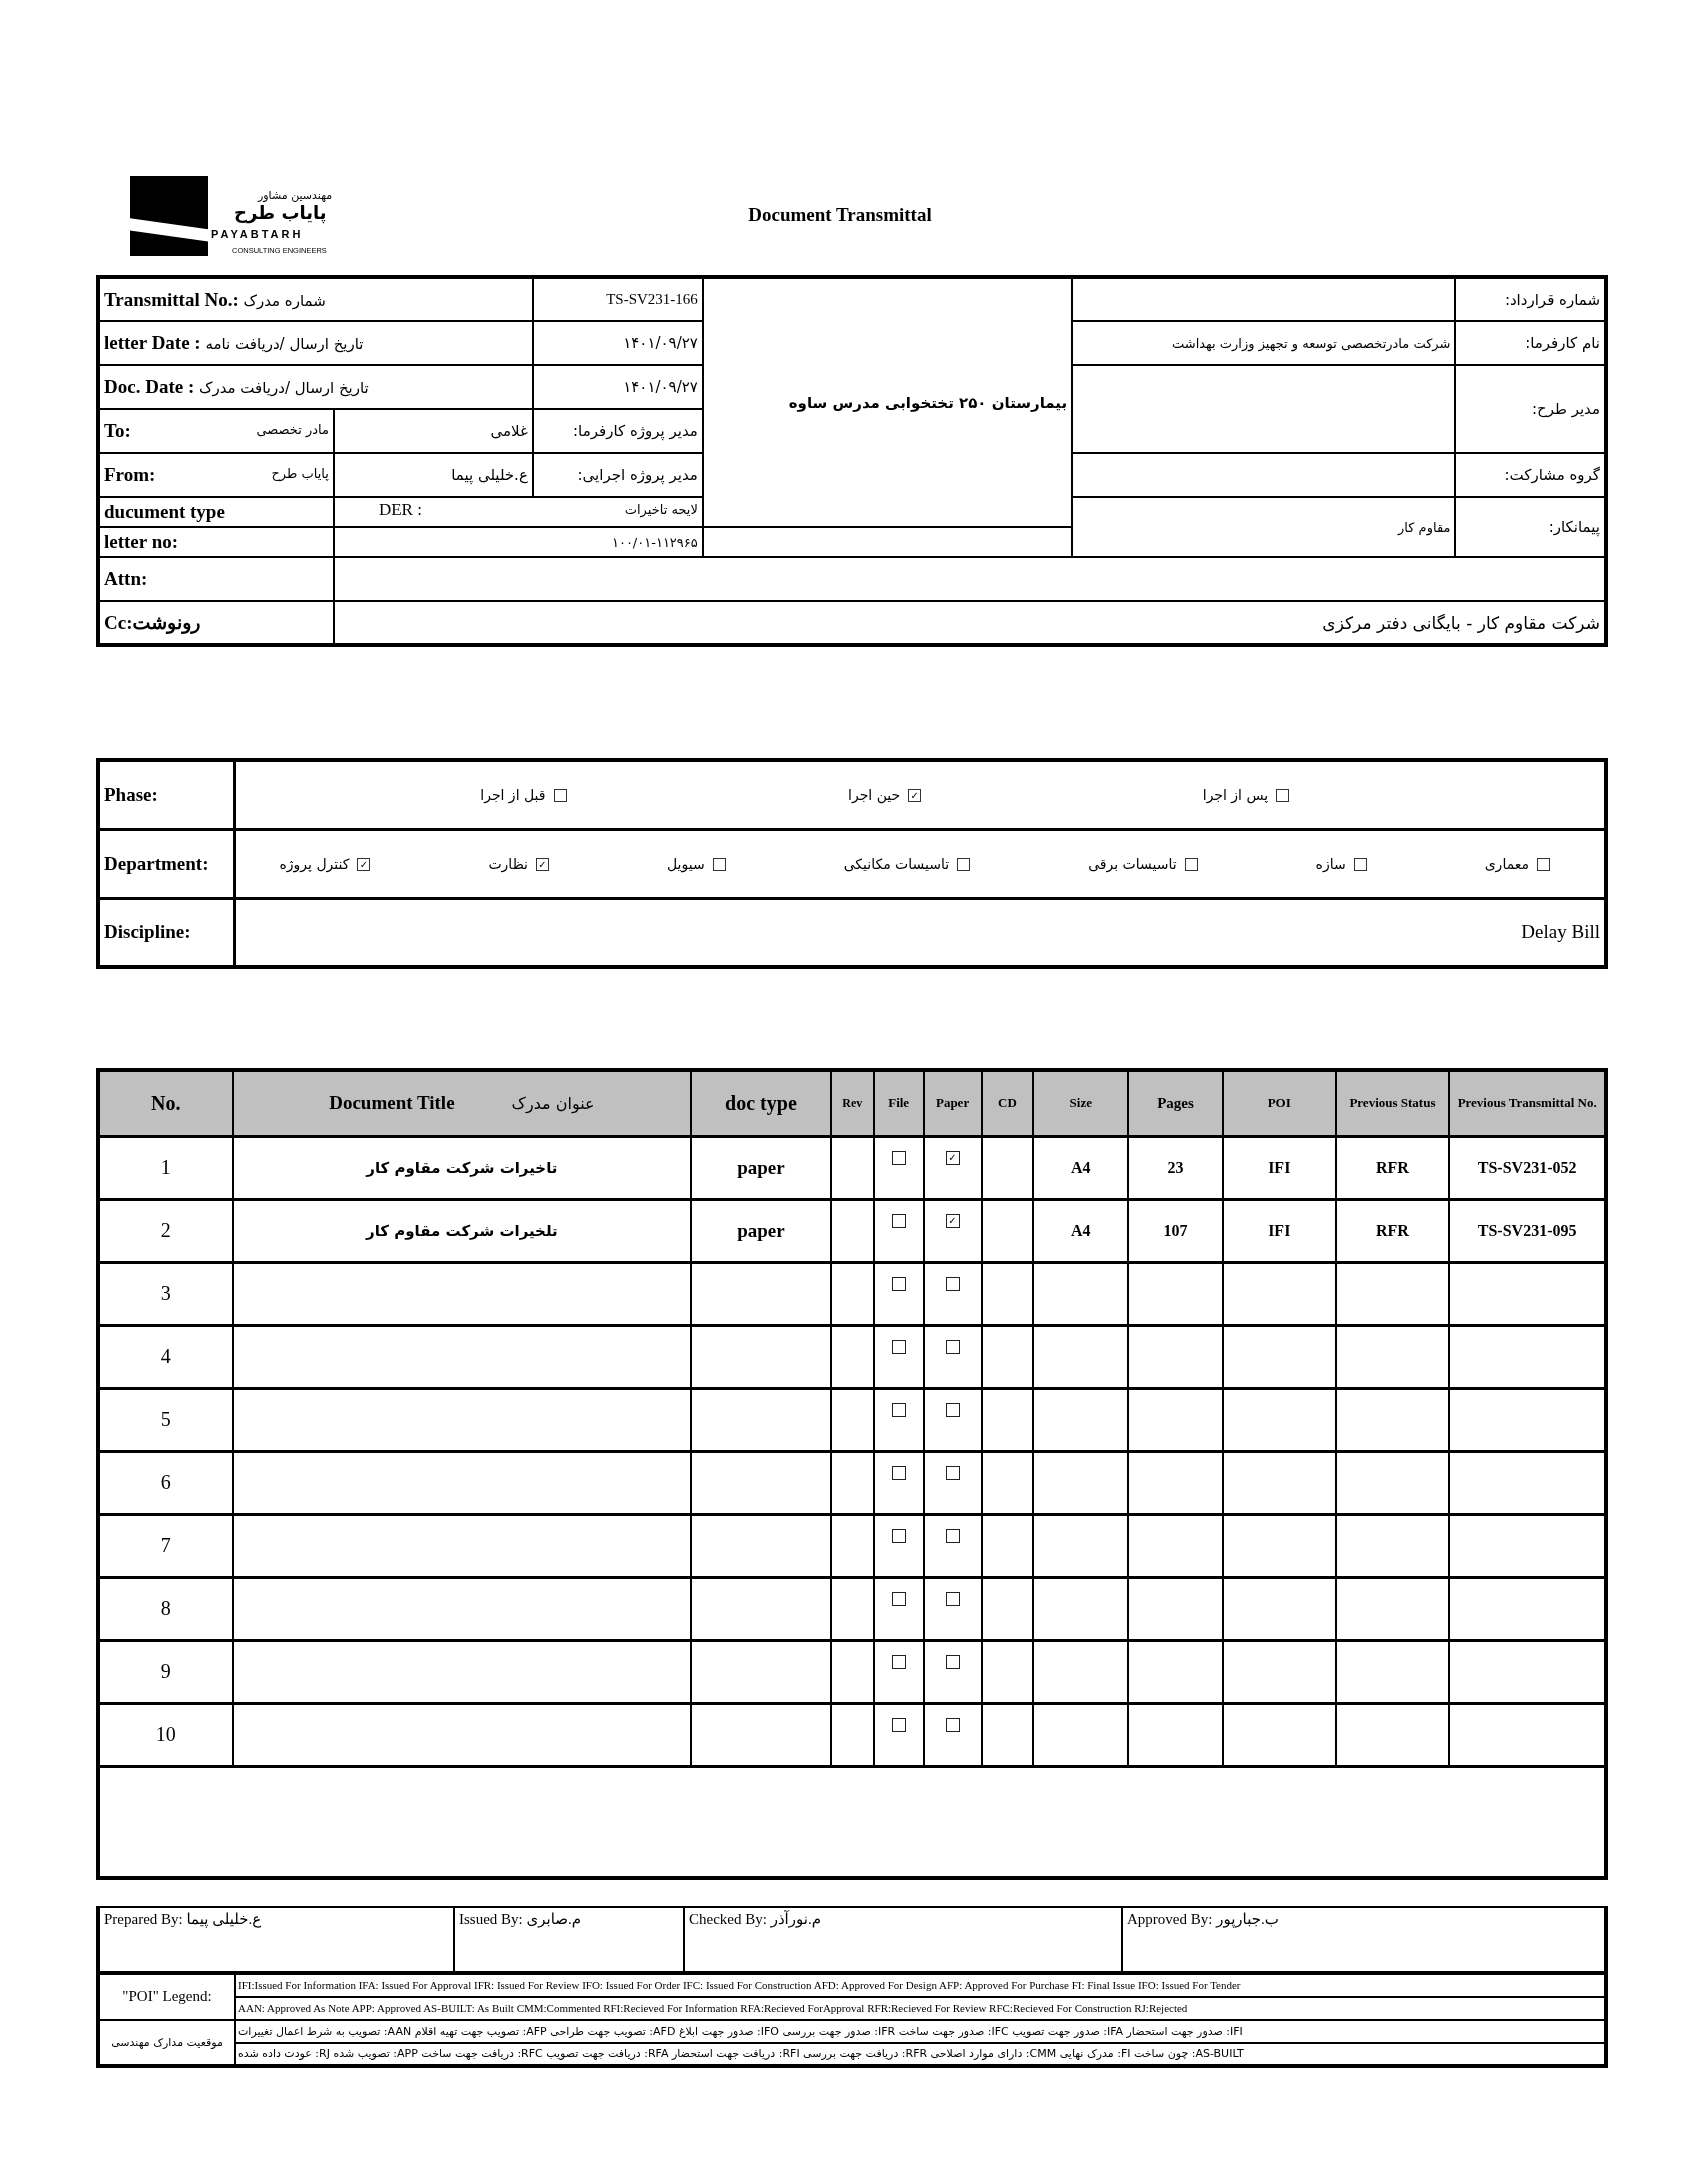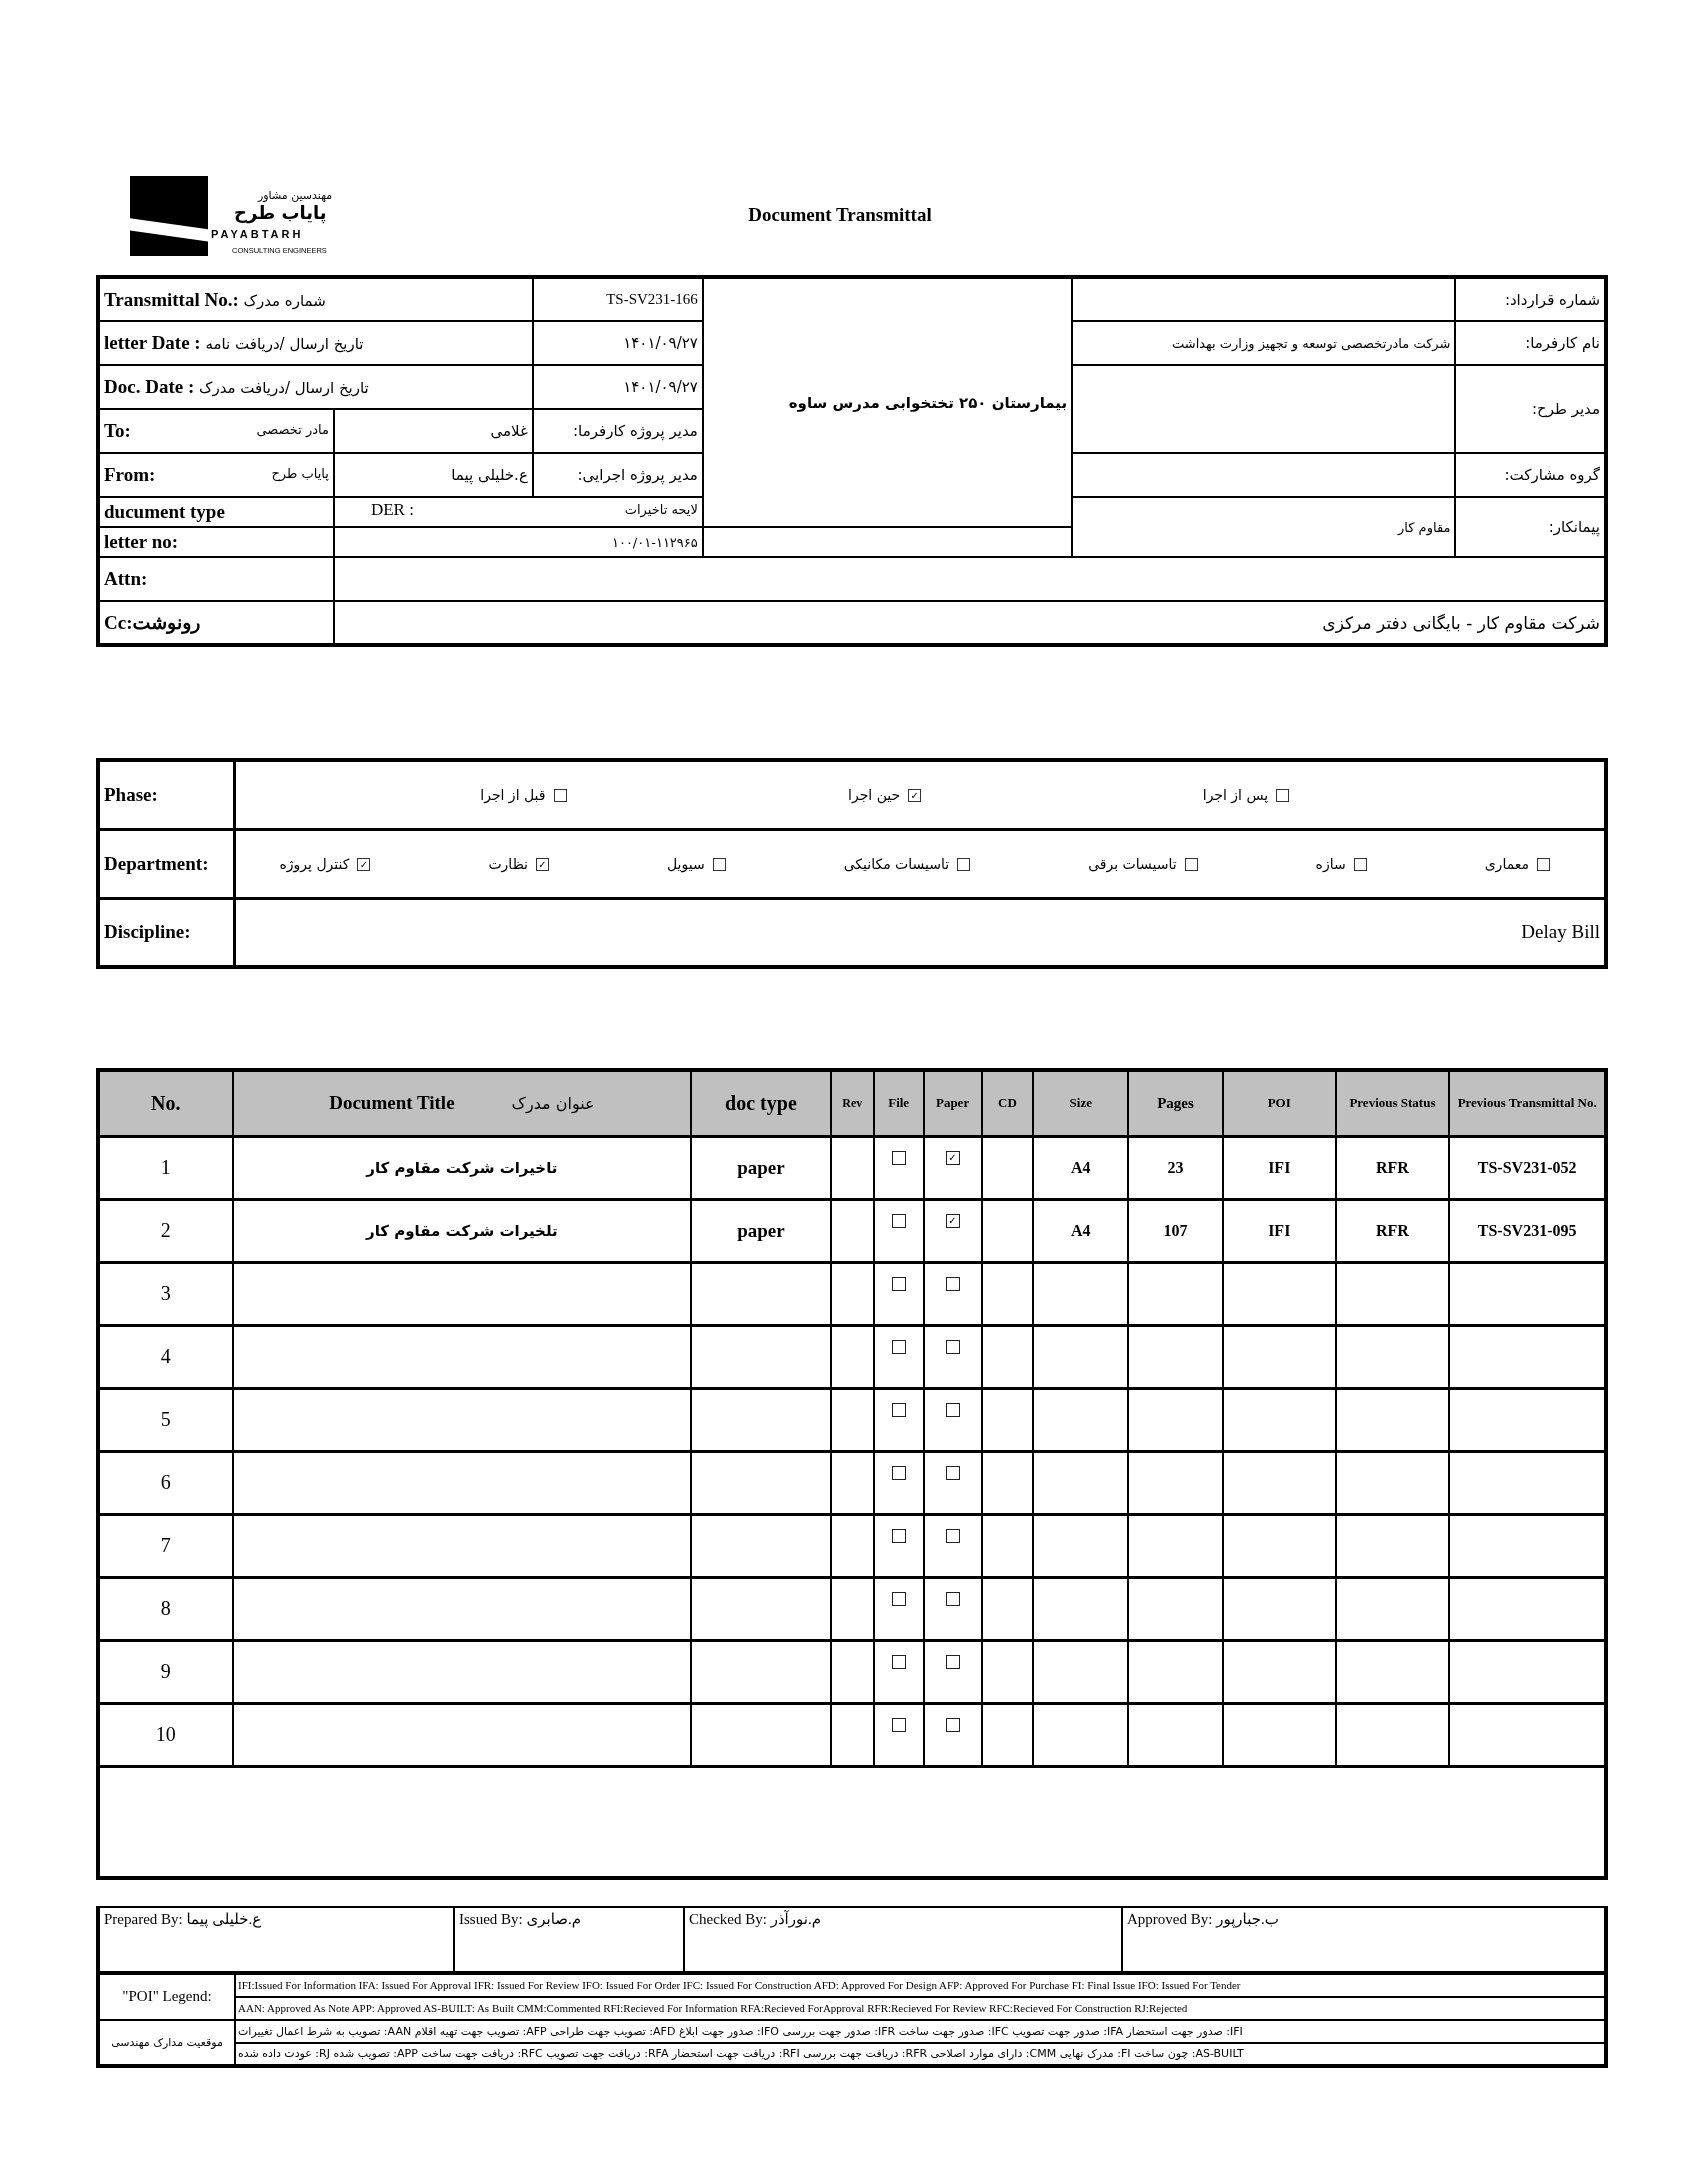--- a/index.html
+++ b/index.html
@@ -98,21 +98,21 @@
   <tr>
     <td style="position:relative"><span class="b">From:</span><span class="fa" style="position:absolute;right:4px;top:12px;font-size:13px">پایاب طرح</span></td>
     <td colspan="2" class="c fa sm">ع.خلیلی پیما</td>
     <td class="fa sm r">مدیر پروژه اجرایی:</td>
     <td></td>
     <td class="fa sm r">گروه مشارکت:</td>
   </tr>
   <tr>
     <td class="b" style="height:30px">ducument type</td>
     <td colspan="3" style="height:30px;position:relative">
-          <span style="position:absolute;left:36px;top:2px;font-size:17px">DER      :</span>
+          <span style="position:absolute;left:44px;top:2px;font-size:17px">DER      :</span>
           <span class="fa" style="position:absolute;right:4px;top:4px;font-size:13px">لایحه تاخیرات</span>
         </td>
     <td rowspan="2" class="c fa" style="font-size:13px">مقاوم کار</td>
     <td rowspan="2" class="fa sm r">پیمانکار:</td>
   </tr>
   <tr>
     <td class="b" style="height:30px">letter no:</td>
     <td colspan="3" class="c fa" style="height:30px;font-size:13px">۱۰۰/۰۱-۱۱۲۹۶۵</td>
   </tr>
   <tr>

